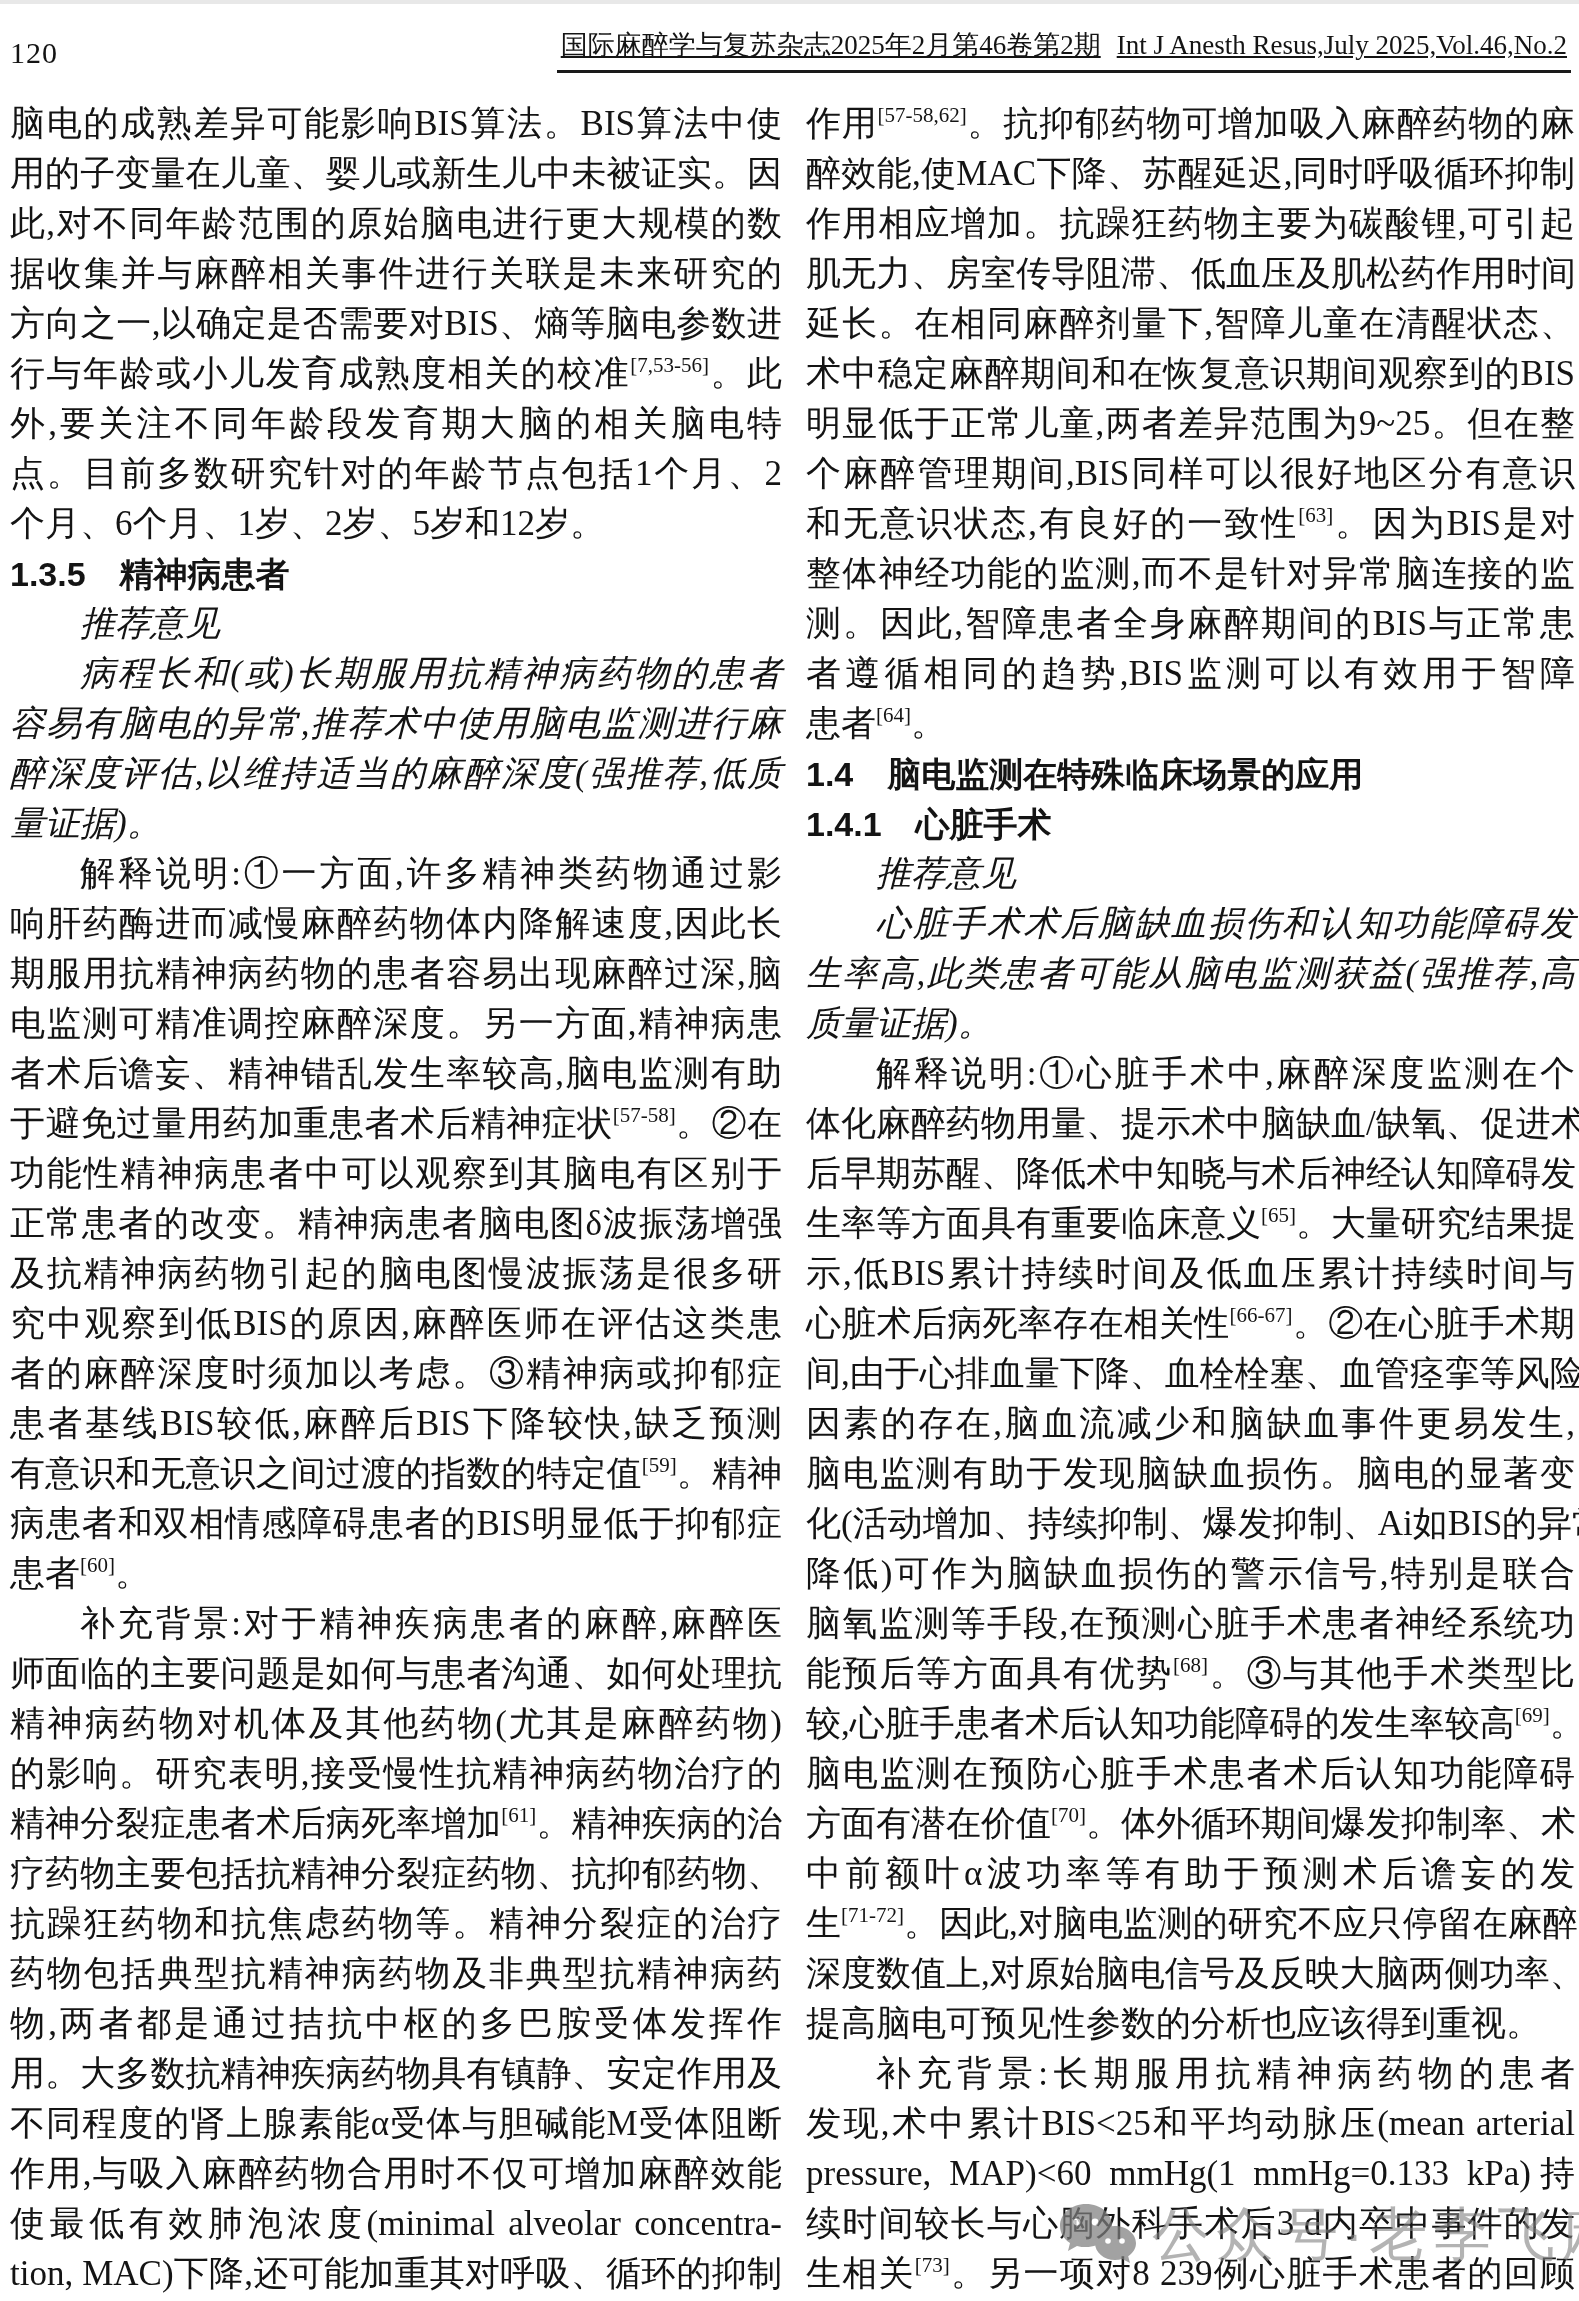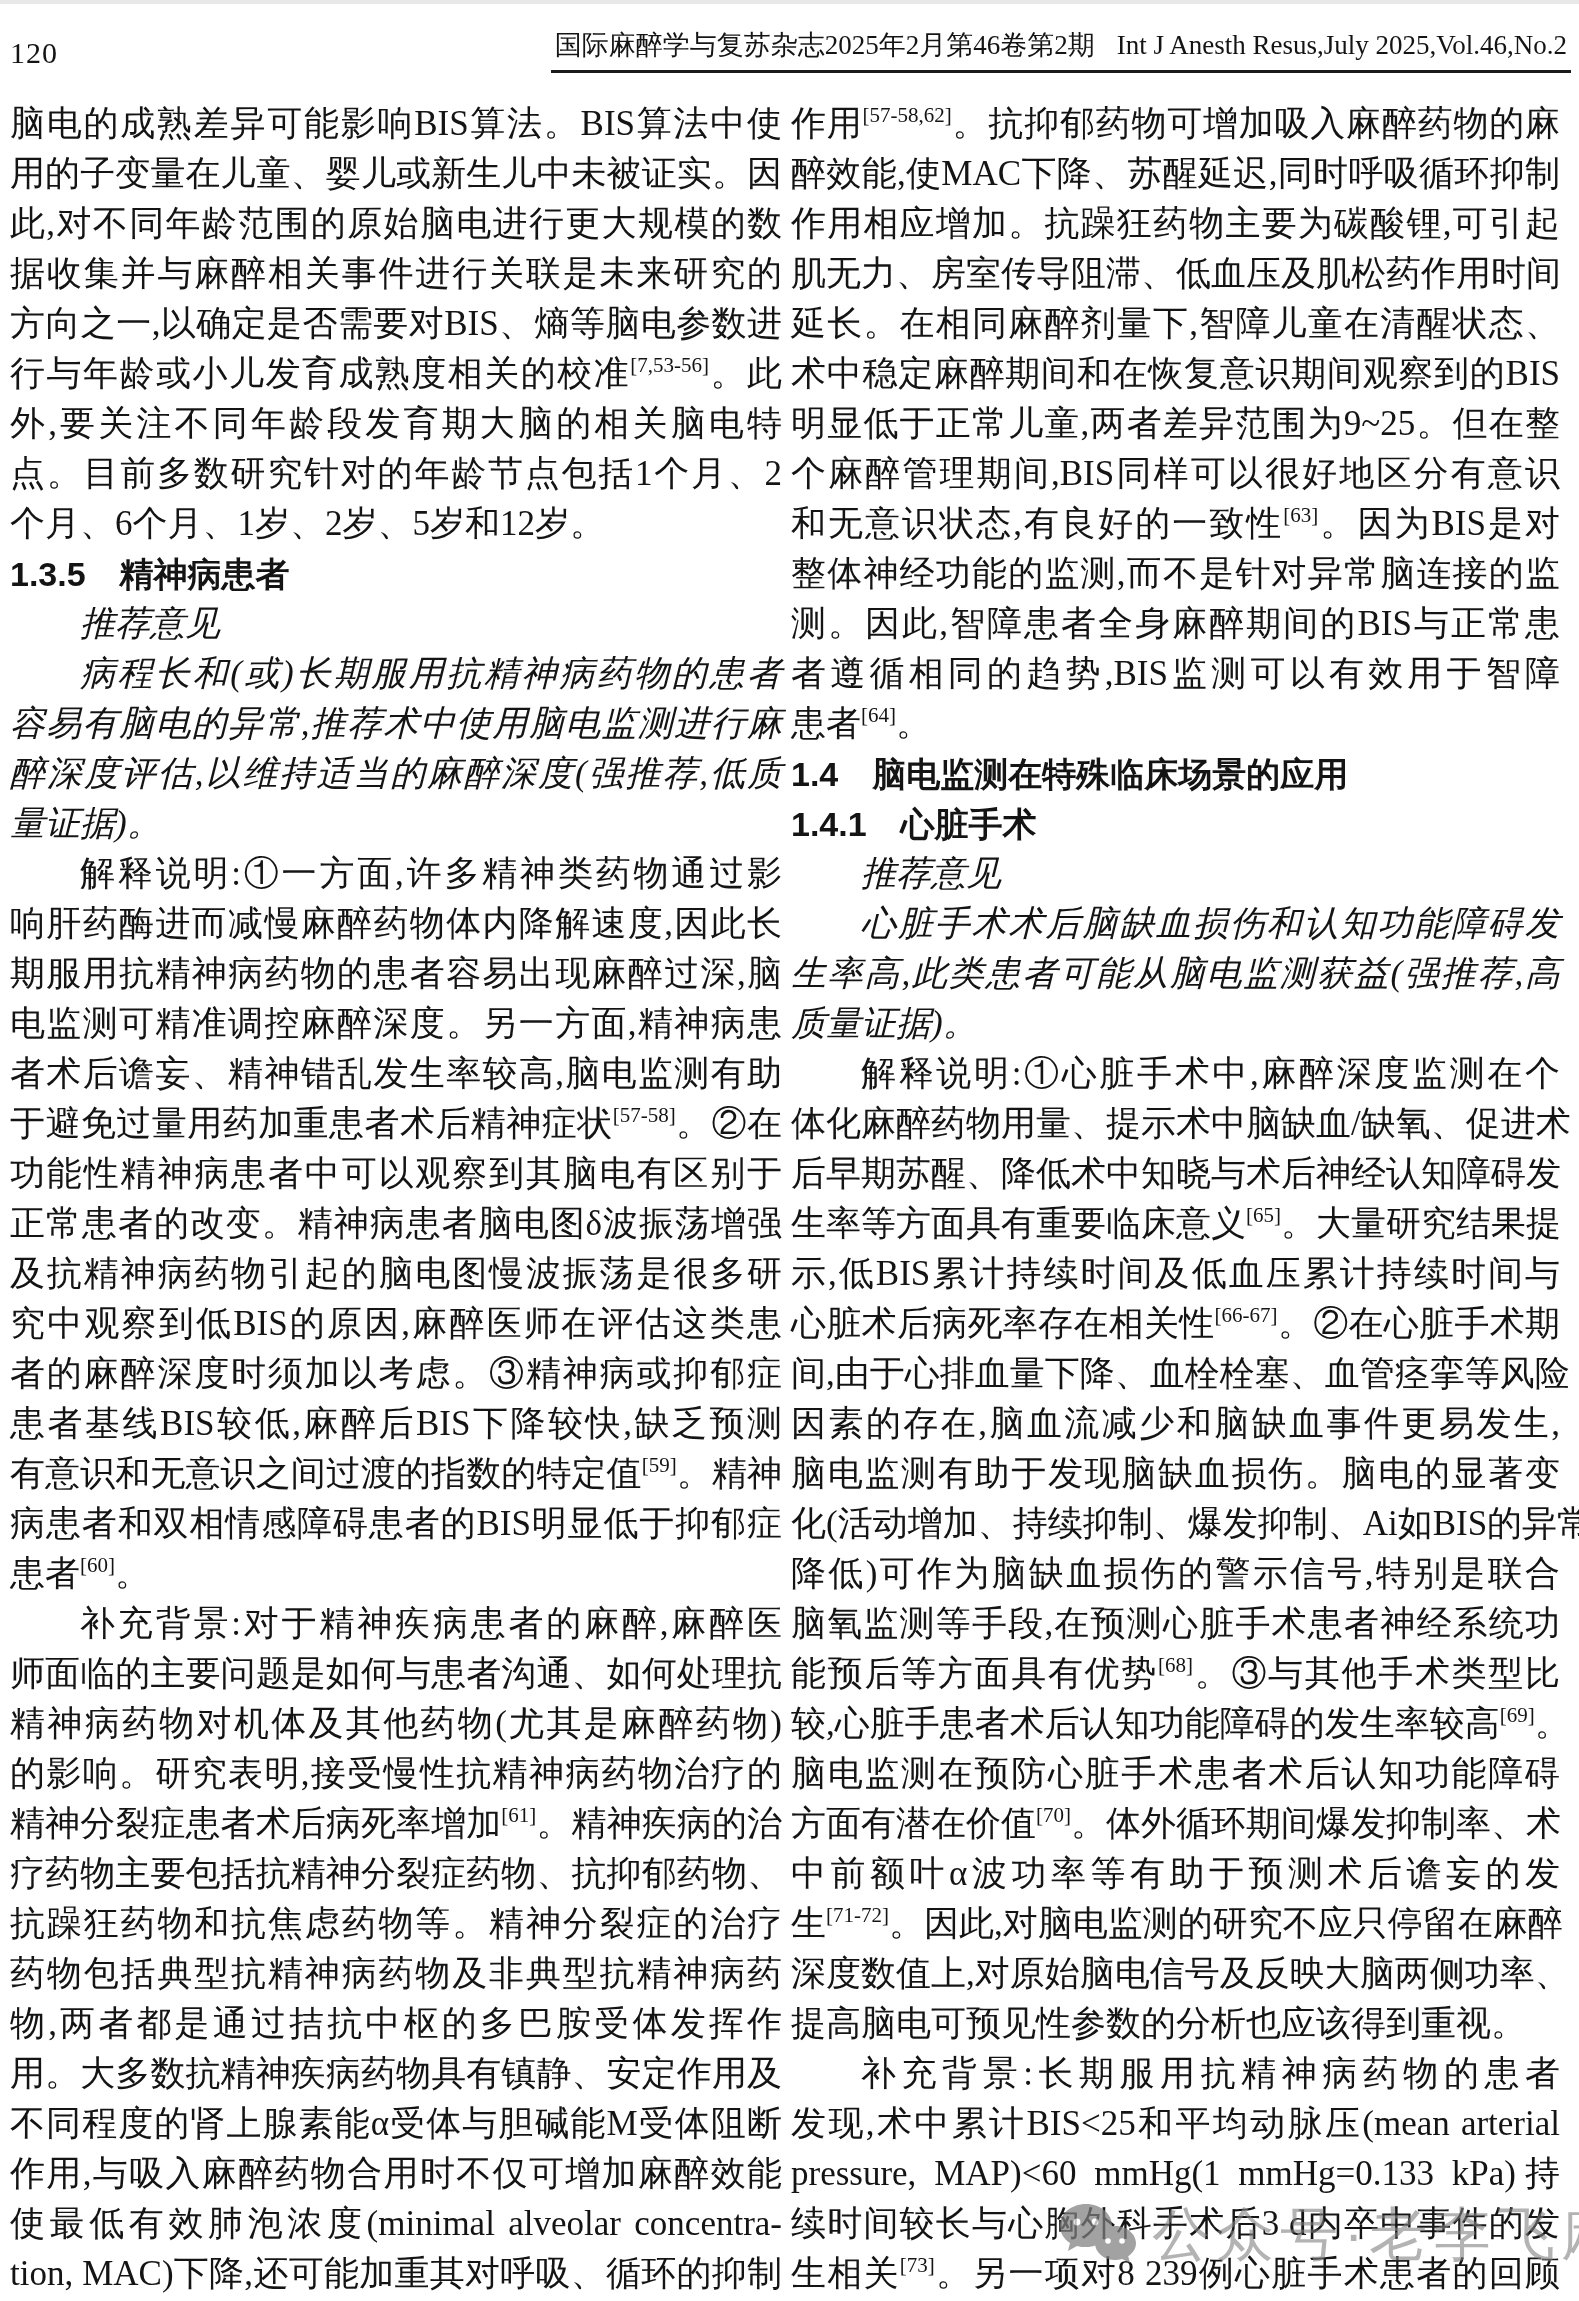--- a/index.html
+++ b/index.html
@@ -24,36 +24,37 @@
   }
   .pagenum{
     font-size:30px;
     line-height:40px;
     letter-spacing:1px;
   }
   .title-block{
     margin-left:auto;
     display:flex;
     align-items:center;
-    gap:22px;
+    gap:16px;
     border-bottom:3px solid #1a1a1a;
     padding-bottom:8px;
     padding-left:4px;
     padding-right:4px;
     max-width:1100px;
+    text-decoration:underline;
   }
   .jt-cn{font-size:27px;line-height:34px;white-space:nowrap;}
   .jt-en{font-size:27px;line-height:34px;white-space:nowrap;}
   
   .cols{
     position:absolute;
     top:95px;
     left:10px;
     display:flex;
-    gap:9px;
+    gap:24px;
   }
   .col{width:772px;}
   .col.right{width:769px;}
   .line{
     font-size:35px;
     line-height:50px;
     height:50px;
     white-space:nowrap;
     text-align:justify;
     text-align-last:justify;

